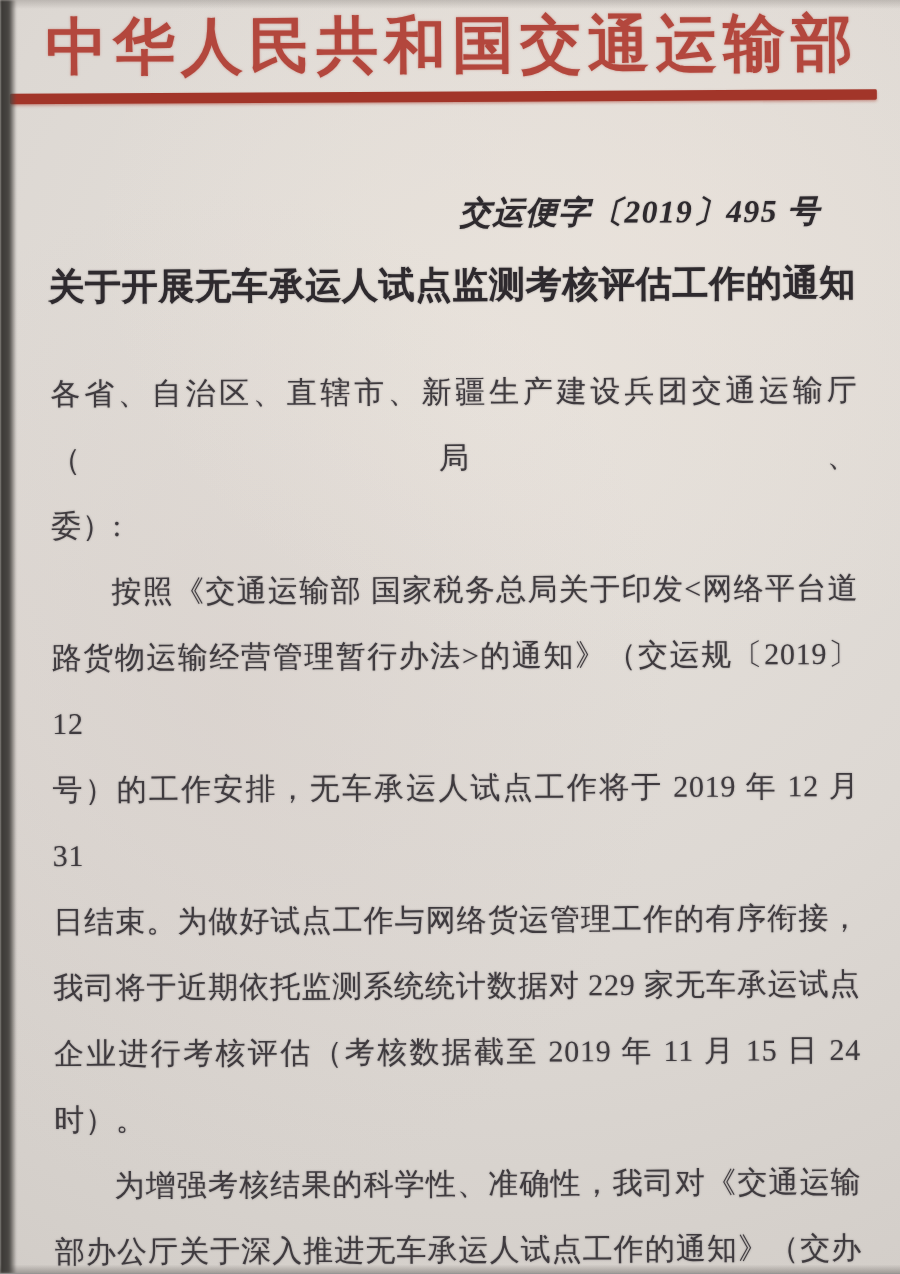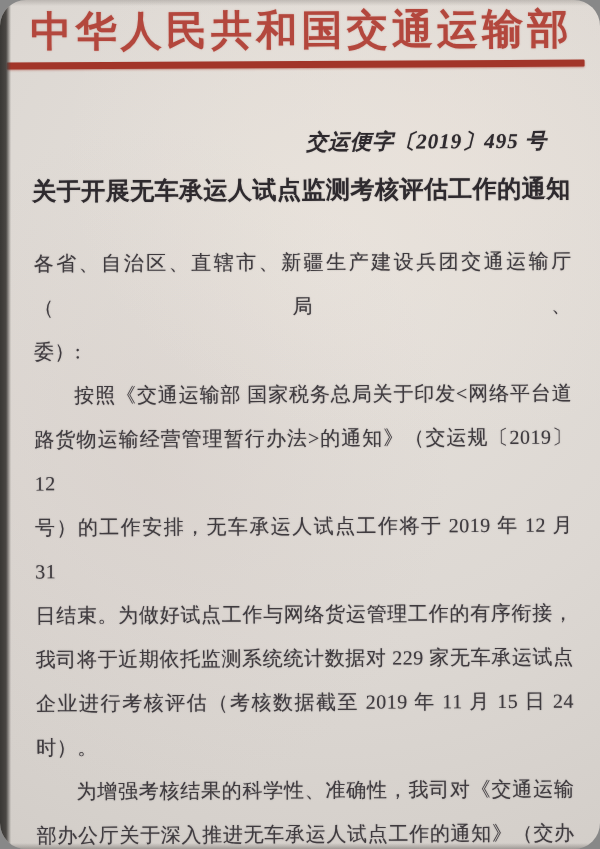--- a/index.html
+++ b/index.html
@@ -10,21 +10,20 @@
   .photo {
     position: relative;
     width: 600px;
     height: 849px;
     overflow: hidden;
     font-family: "Liberation Serif", "DejaVu Serif", serif;
     background:
       radial-gradient(60% 35% at 70% 18%, rgba(236,228,220,0.55) 0%, rgba(236,228,220,0) 100%),
       radial-gradient(50% 40% at 25% 55%, rgba(210,200,196,0.35) 0%, rgba(210,200,196,0) 100%),
       radial-gradient(130% 95% at 55% 30%, #e6e1db 0%, #ddd8d3 48%, #d3cec9 82%, #c9c4c0 100%);
-    border-radius: 26px;
   }
   
   .edge-left {
     position: absolute;
     left: 0; top: 0; bottom: 0;
     width: 11px;
     background: linear-gradient(to right, #393734 0%, #4a4744 55%, rgba(74,71,68,0) 100%);
     filter: blur(0.7px);
     z-index: 3;
   }

